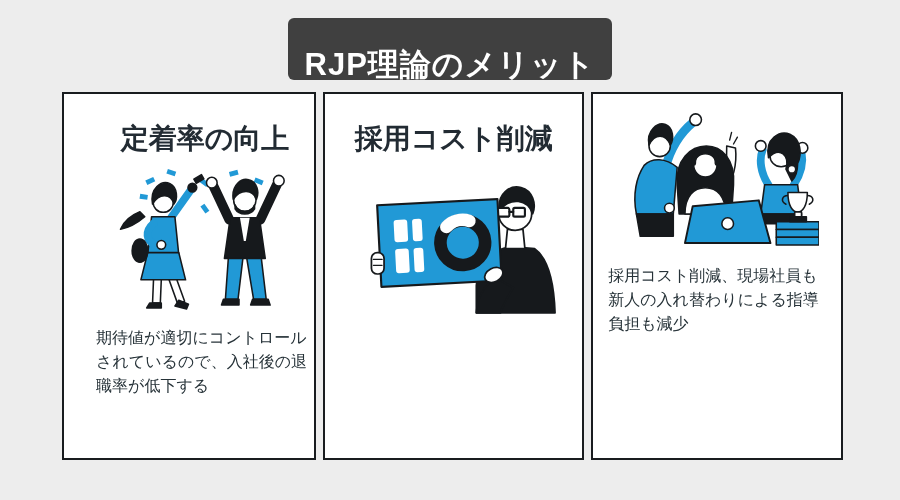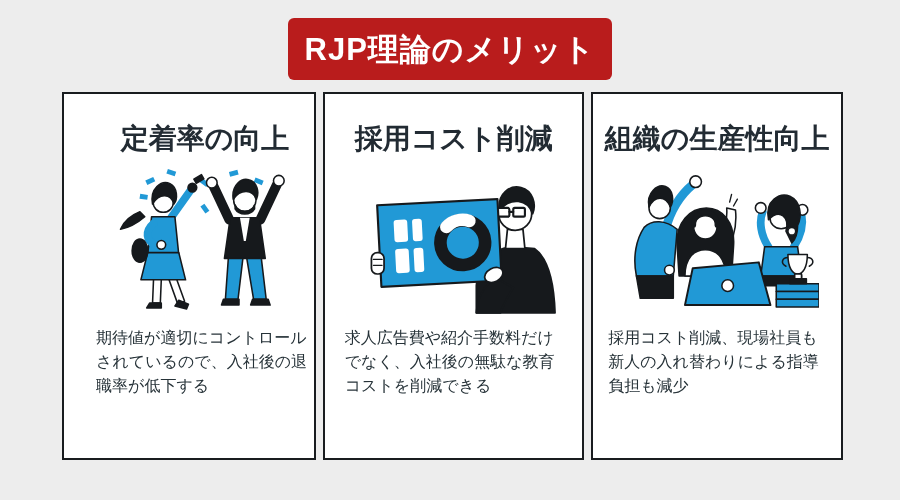--- a/index.html
+++ b/index.html
@@ -2,22 +2,22 @@
 <html><head>
 <meta charset="utf-8">
 <style>
   html,body{margin:0;padding:0;background:#ededed;}
   .stage{
     position:relative;width:900px;height:500px;background:#ededed;overflow:hidden;
     font-family:"Liberation Sans","DejaVu Sans",sans-serif;
   }
   .banner{
     position:absolute;left:288px;top:18px;width:324px;height:62px;
-    background:#b91c1c;border-radius:6px;
-    display:flex;align-items:center;justify-content:center;
+    background:#404040;border-radius:6px;
+    display:flex;align-items:flex-end;justify-content:center;
   }
   .banner h1{
     margin:0;color:#ffffff;font-size:31px;font-weight:700;letter-spacing:1px;line-height:1;
   }
   .cards{
     position:absolute;left:62px;top:92px;width:781px;height:368px;
     display:flex;gap:7px;
   }
   .card{
     box-sizing:border-box;background:#ffffff;border:2px solid #191c1f;
@@ -120,25 +120,23 @@
               <circle cx="114" cy="79" r="23" fill="none" stroke="#16191c" stroke-width="13"></circle>
               <path d="M98,62 A23,23 0 0 1 122,57" fill="none" stroke="#fff" stroke-width="13"></path>
             </g>
             <rect x="20" y="88" width="13" height="22" rx="6" fill="#fff"></rect>
             <path d="M22,95 L31,95 M22,101 L31,101" stroke-width="1.3" fill="none"></path>
             <path d="M128,150 C129,134 136,122 148,114 L166,124 C160,134 155,142 153,150 Z" fill="#16191c"></path>
             <ellipse cx="146" cy="111" rx="10" ry="7" fill="#fff" transform="rotate(-28 146 111)"></ellipse>
           </g>
         </svg>
       </div>
-      <p>求人広告費や紹介手数料だけでなく、入社後の無駄な教育コストを削減できる</p>
     </section>
 
     <section class="card c3">
-      <h2>組織の生産性向上</h2>
       <div class="illus">
         <svg width="204" height="152" viewBox="0 0 210 150">
           <g stroke="#16191c" stroke-width="1.6" stroke-linejoin="round" stroke-linecap="round">
             <g>
               <path d="M52,64 C58,42 68,28 80,18" stroke="#2199d6" stroke-width="9" fill="none"></path>
               <circle cx="83" cy="15" r="6" fill="#fff"></circle>
               <circle cx="46" cy="42" r="11" fill="#fff"></circle>
               <path d="M35,41 C32,26 44,17 52,20 C60,23 61,35 57,41 C52,29 41,29 35,41 Z" fill="#16191c"></path>
               <path d="M30,62 C22,74 18,92 22,112 L60,112 L64,64 C52,54 38,54 30,62 Z" fill="#2199d6"></path>
               <circle cx="56" cy="106" r="5" fill="#fff"></circle>

